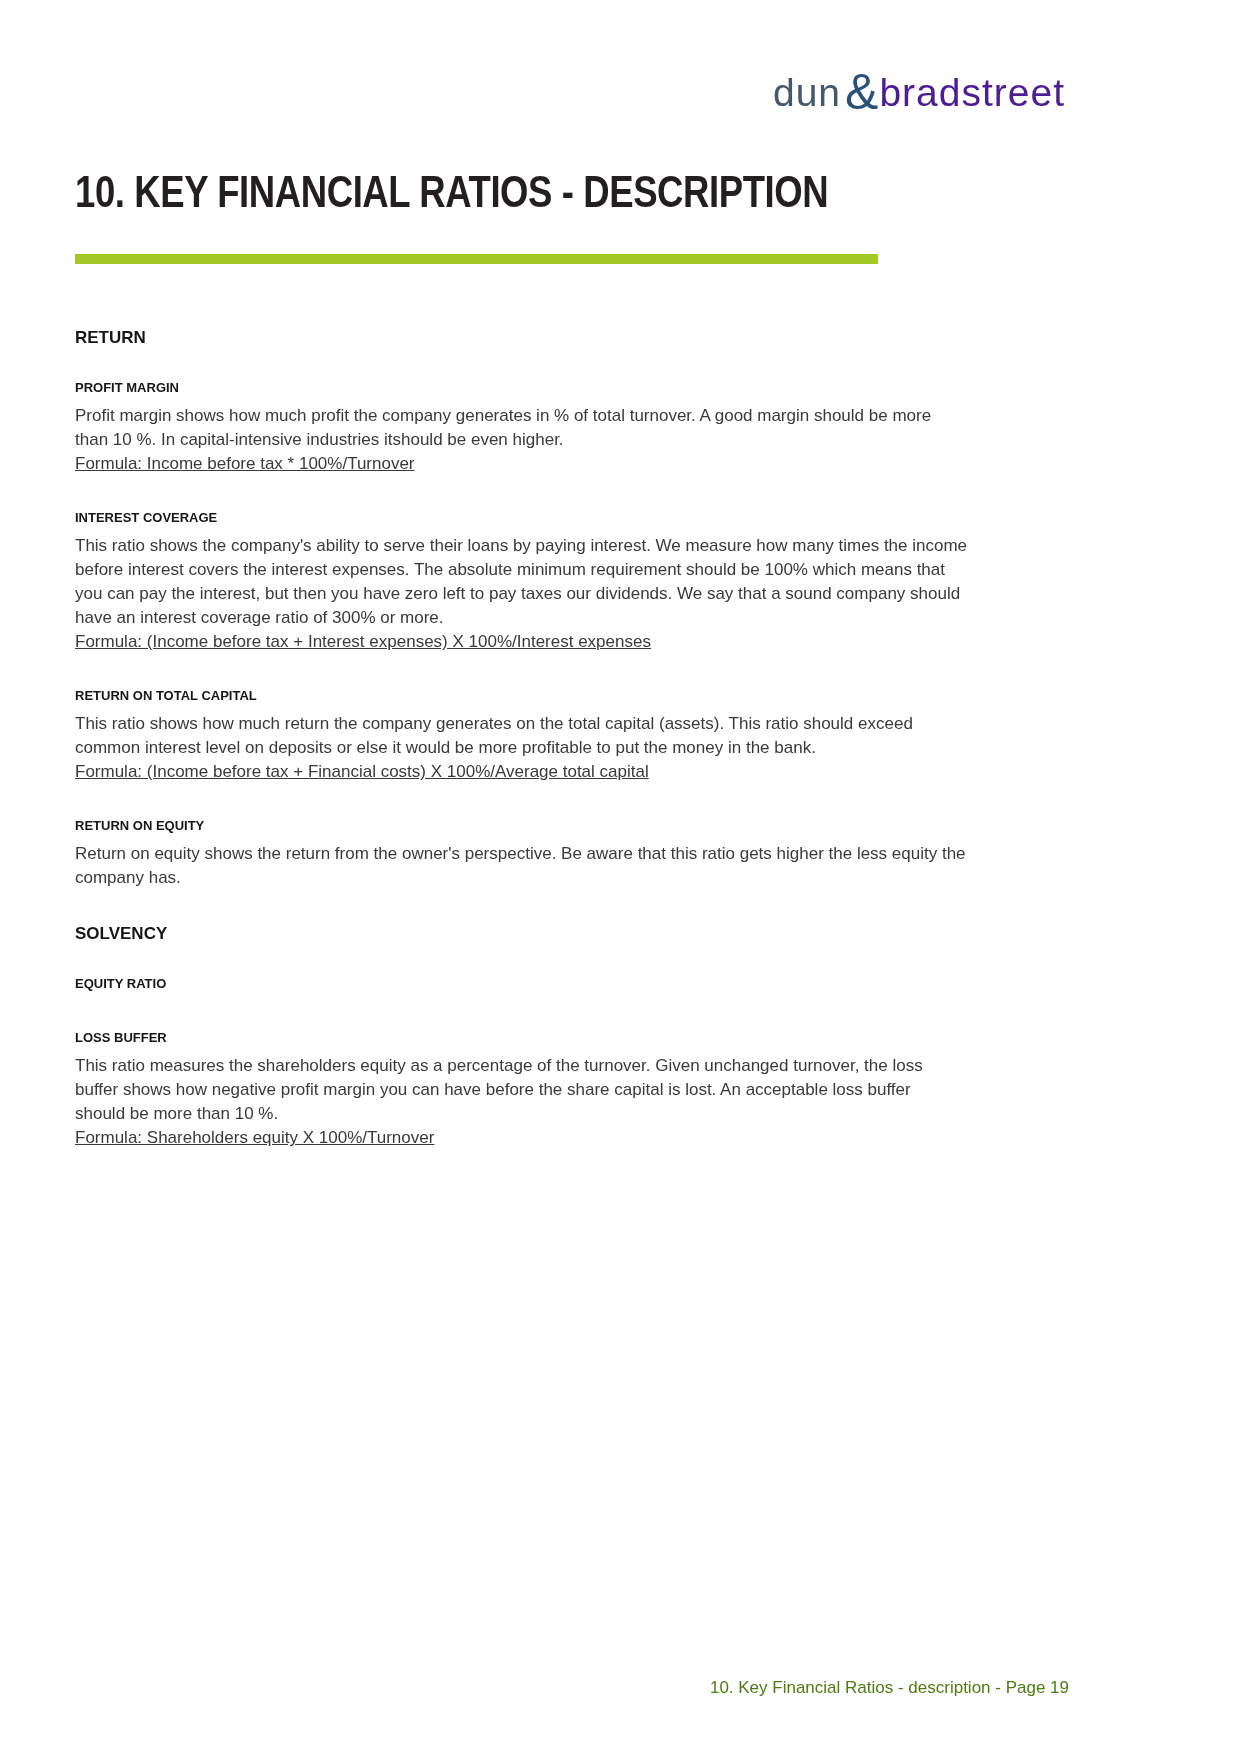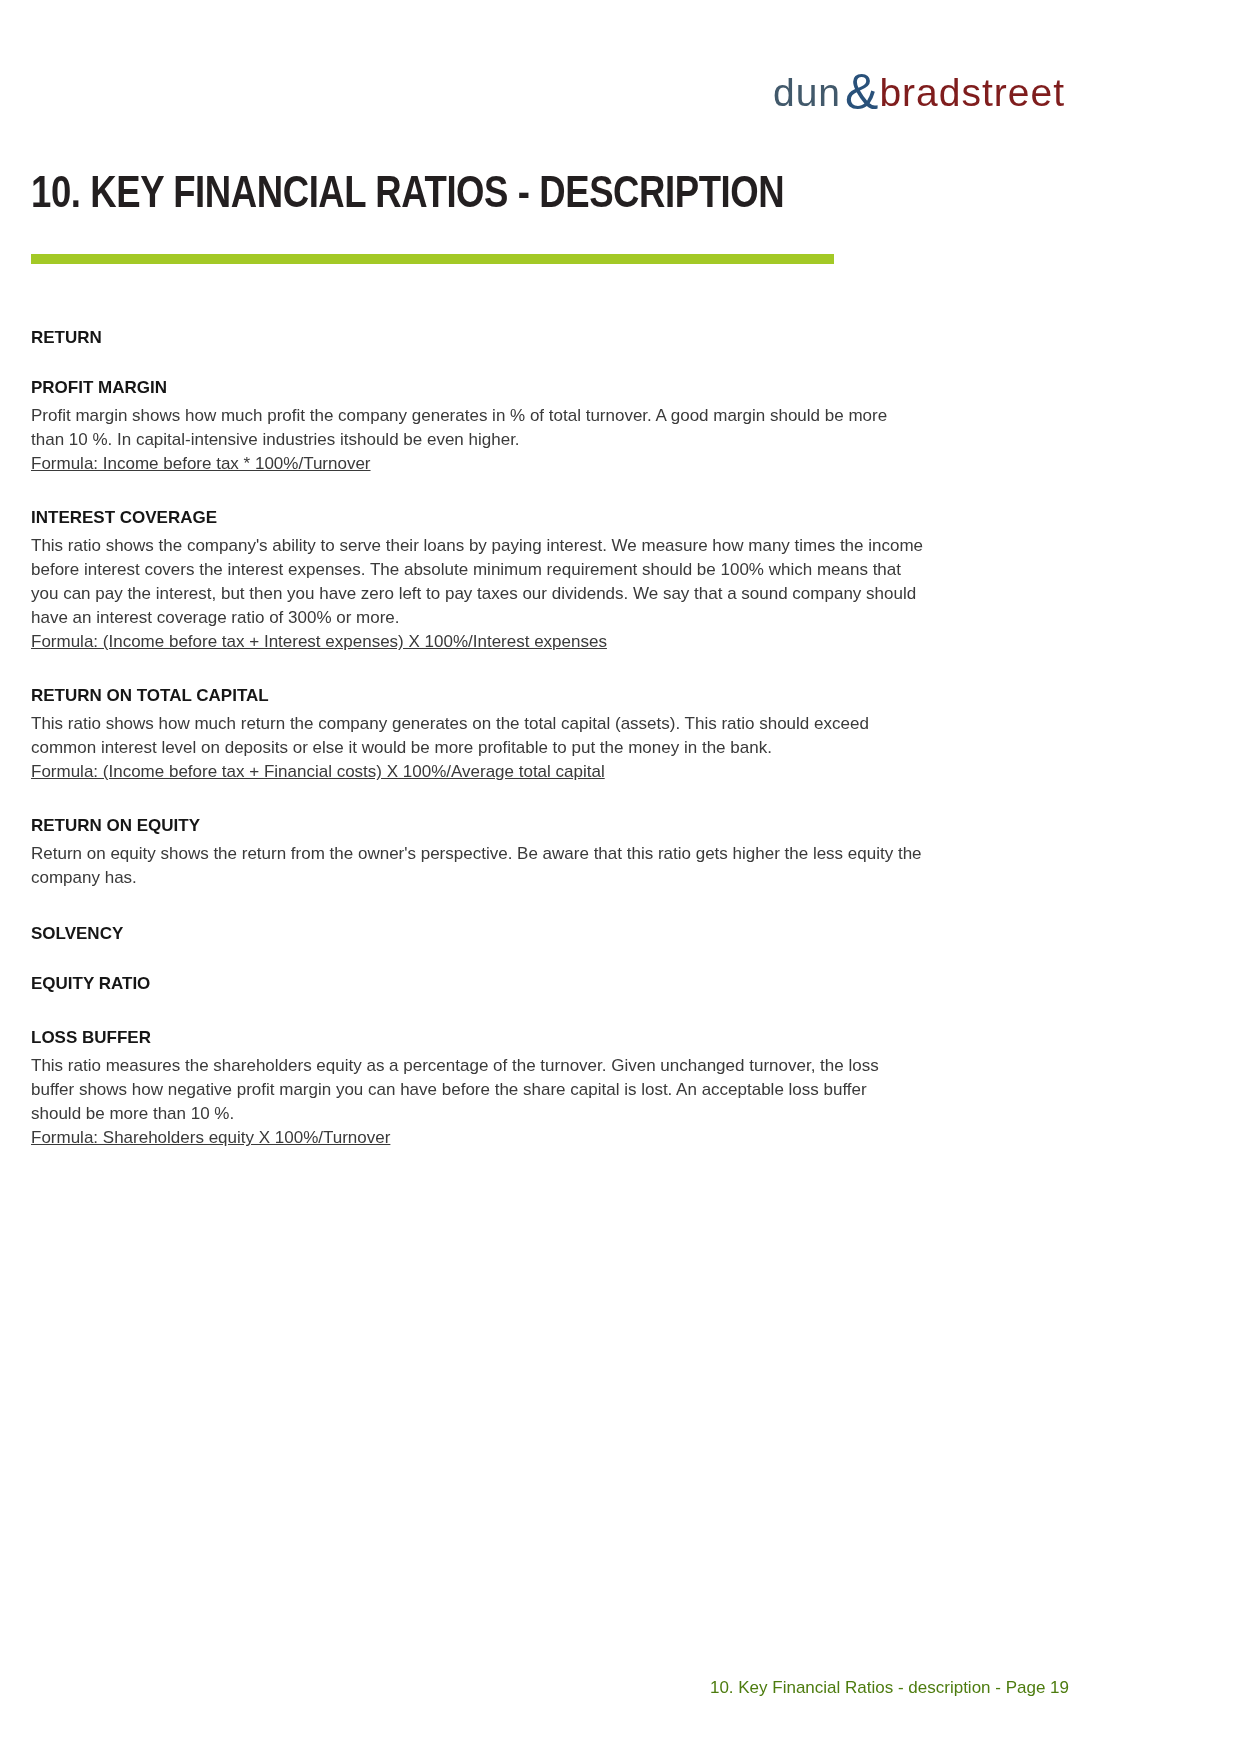--- a/index.html
+++ b/index.html
@@ -18,23 +18,23 @@
     position:absolute;
     top:64px;
     right:176px;
     display:flex;
     align-items:baseline;
     white-space:nowrap;
     line-height:1;
   }
   .logo-dun  { color:#42596b; font-size:39px; letter-spacing:1px; }
   .logo-amp  { color:#29517a; font-size:50px; font-weight:400; margin:0 1px 0 4px; position:relative; top:3px; }
-  .logo-brad { color:#7f1d1d; font-size:39px; letter-spacing:1px; }
+  .logo-brad { color:#4c1d95; font-size:39px; letter-spacing:1px; }
   
-  .content { padding:0 31px; }
+  .content { padding:0 31px;margin-left:44px; }
   .title {
     margin-top:168px;
     font-size:44px;
     font-weight:700;
     color:#231f20;
     letter-spacing:-0.5px;
     white-space:nowrap;
     transform:scaleX(0.83);
     transform-origin:left center;
     line-height:1.1;
@@ -57,21 +57,21 @@
     color:#3a3a3a;
     line-height:24px;
     max-width:1000px;
     white-space:pre-line;
   }
   .intro-body { margin-top:4px; }
   .cat-heading-return   { margin-top:62px; }
   .cat-heading-solvency { margin-top:32px; }
   .ratio-item { margin-top:26px; margin-bottom:30px; }
   .ratio-item h3 {
-    font-size:17px;
+    font-size:13px;
     font-weight:700;
     color:#161616;
     line-height:24px;
     margin-bottom:4px;
   }
   .formula { text-decoration:underline; }
   
   .footer {
     position:absolute;
     bottom:56px;

